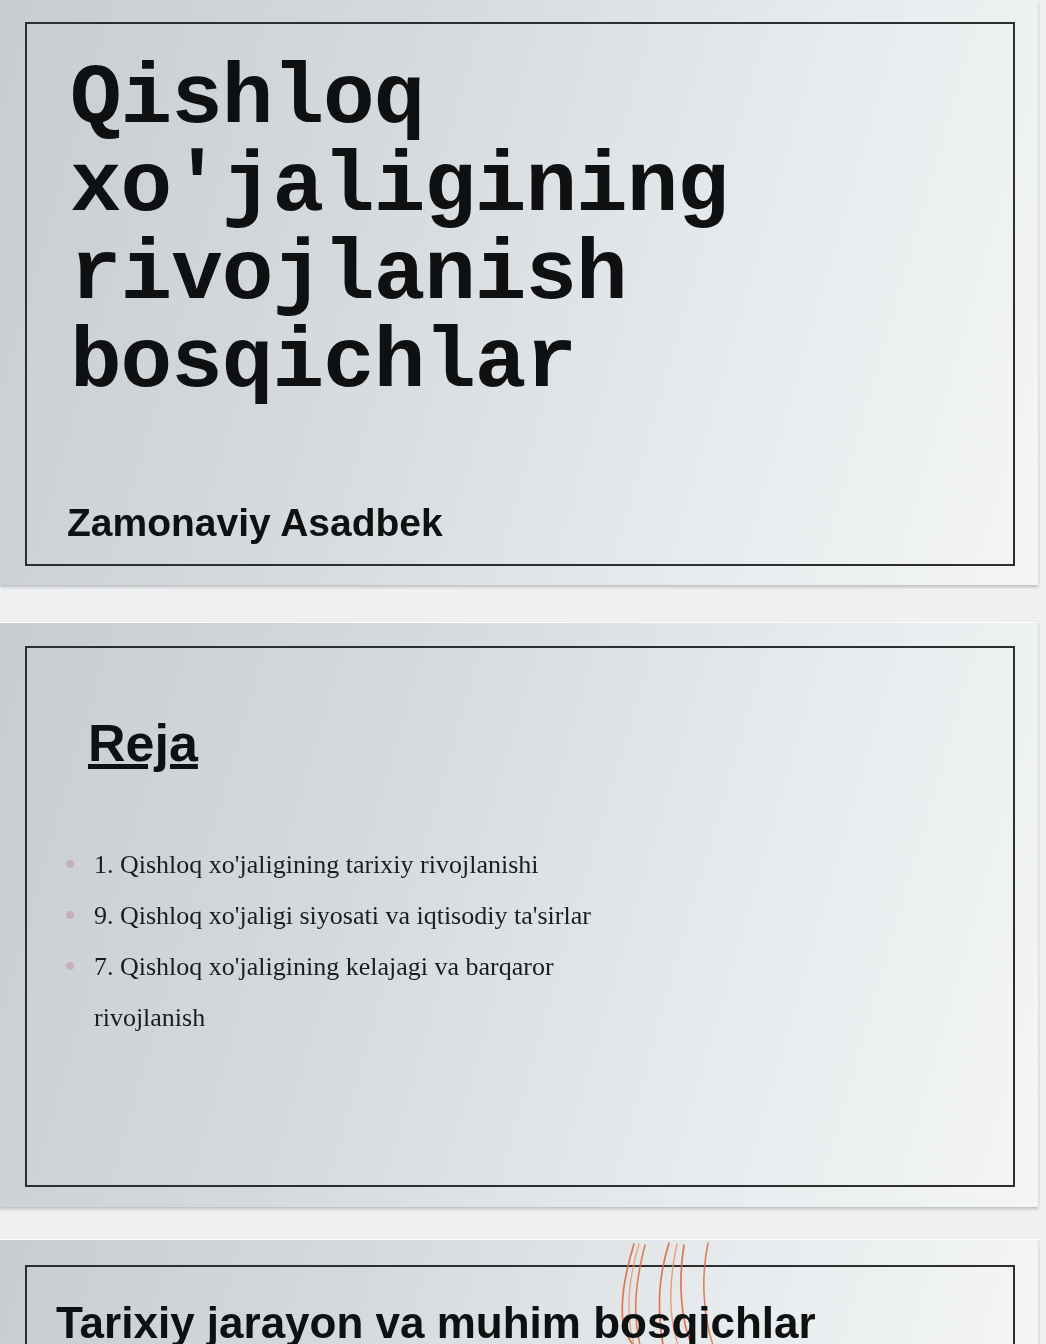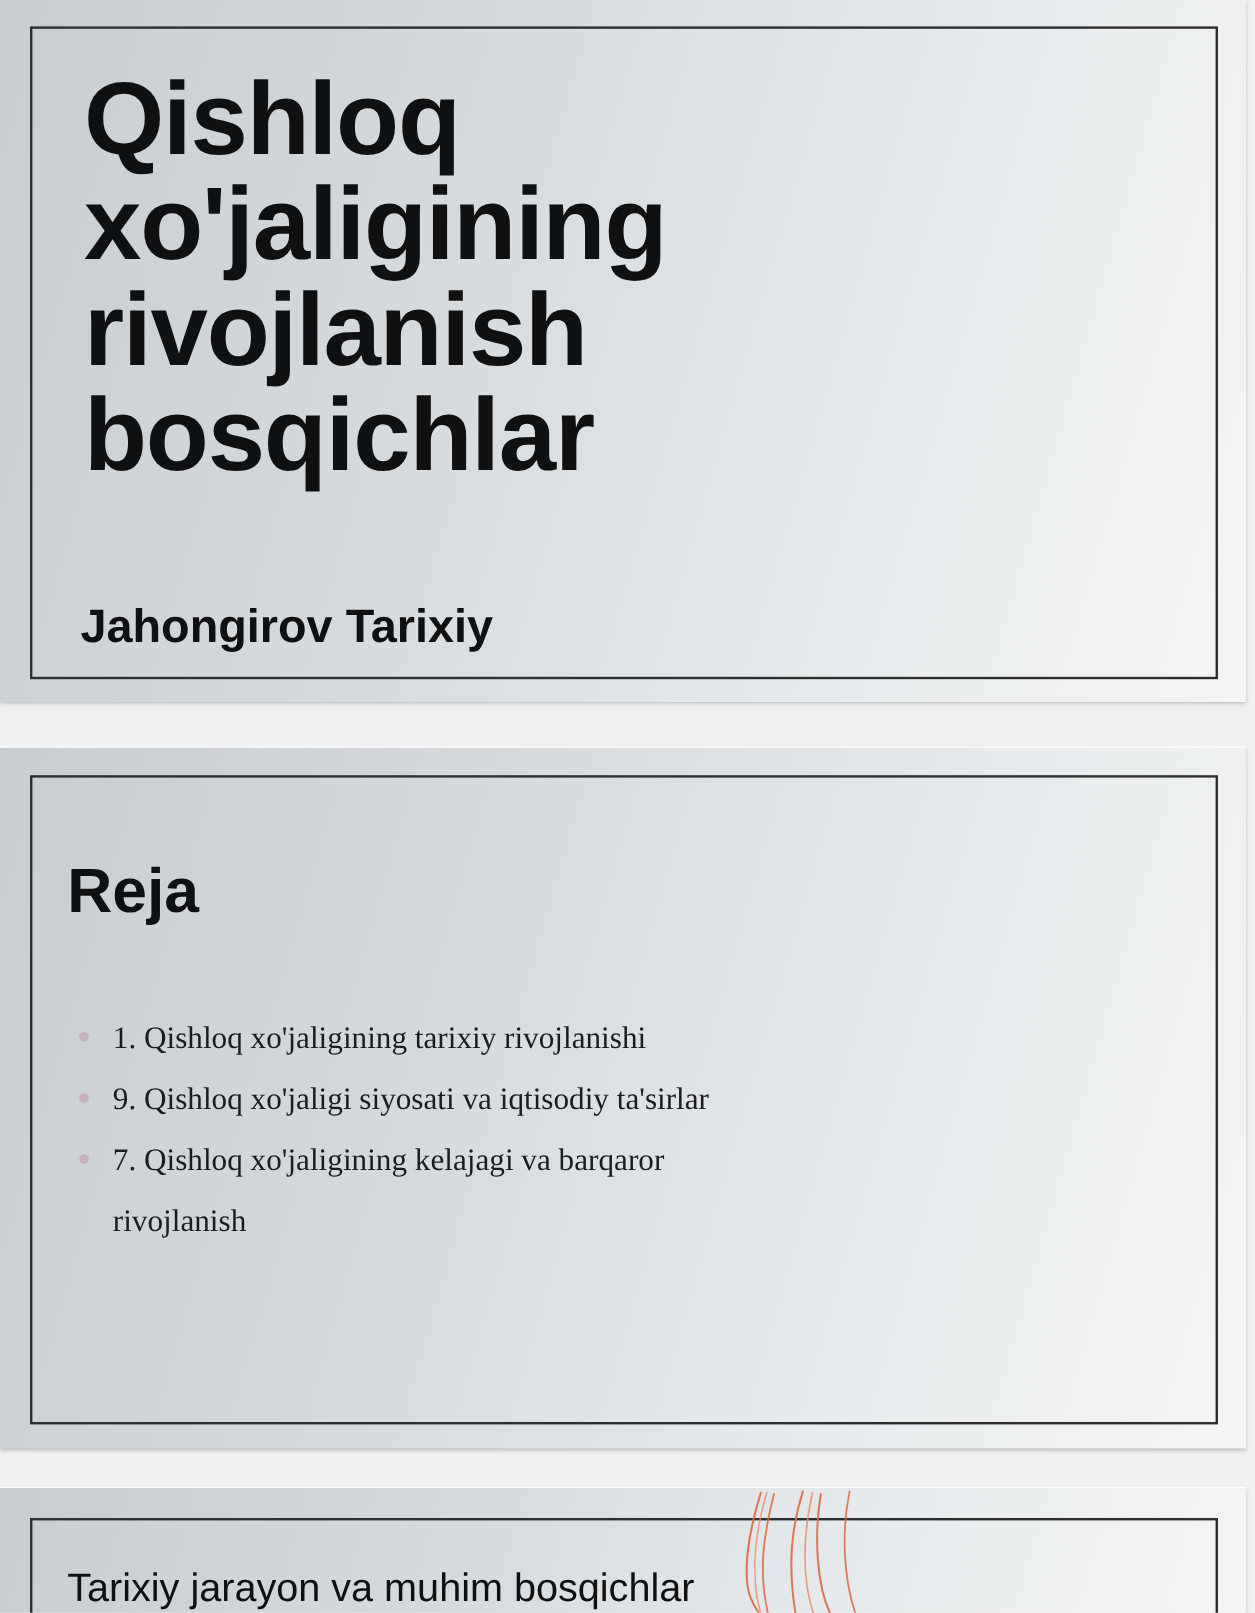--- a/index.html
+++ b/index.html
@@ -17,42 +17,42 @@
   #slide1{top:0;height:585px;border-top:none;}
   #slide2{top:622px;height:584px;}
   #slide3{top:1239px;height:105px;}
   .frame{position:absolute;border:2px solid #2c2e30;pointer-events:none;}
   #slide1 .frame{left:25px;top:22px;right:23px;bottom:19px;}
   #slide2 .frame{left:25px;top:23px;right:23px;bottom:20px;}
   #slide3 .frame{left:25px;top:25px;right:23px;bottom:-12px;}
   .deco{position:absolute;left:0;top:0;pointer-events:none;}
   .title1{
     position:absolute;left:70px;top:55px;margin:0;
-    font-size:86px;line-height:88px;font-weight:bold;color:#0f1011;letter-spacing:-1px;
+    font-size:86px;line-height:88px;font-weight:bold;color:#0f1011;letter-spacing:-1px;font-family:Liberation Mono, monospace;
   }
   .title1 span{display:block;}
   .subtitle{
     position:absolute;left:67px;top:501px;
     font-size:39px;font-weight:bold;color:#0f1011;
   }
   .title2{
-    position:absolute;left:56px;top:90px;margin:0;
-    font-size:52px;font-weight:bold;color:#0f1011;
+    position:absolute;left:88px;top:90px;margin:0;
+    font-size:52px;font-weight:bold;color:#0f1011;text-decoration:underline;
   }
   .agenda{position:absolute;left:66px;top:216px;width:640px;font-family:Liberation Serif, serif;}
   .agenda-item{display:flex;}
   .bullet-dot{
     width:8px;height:8px;border-radius:50%;background:#c7b0bd;
     margin:21px 20px 0 0;flex:none;
   }
   .item-text{font-size:26px;line-height:51px;color:#1b1c1e;}
   .item-text span{display:block;}
   .title3{
     position:absolute;left:56px;top:63px;margin:0;
-    font-size:33px;line-height:40px;font-weight:normal;color:#0f1011;
+    font-size:44px;line-height:40px;font-weight:bold;color:#0f1011;
   }
   .curves{position:absolute;left:0;top:0;pointer-events:none;}
   .defs-holder{position:absolute;width:0;height:0;overflow:hidden;}
 </style>
 </head>
 <body>
 
 <svg class="defs-holder" aria-hidden="true">
   <defs>
     <symbol id="m-lace" viewBox="-60 -60 120 120">
@@ -136,21 +136,21 @@
   <svg class="deco" width="1038" height="585" viewBox="0 0 1038 585">
     <use href="#medallion-layout"></use>
   </svg>
   <div class="frame"></div>
   <h1 class="title1">
     <span>Qishloq</span>
     <span>xo'jaligining</span>
     <span>rivojlanish</span>
     <span>bosqichlar</span>
   </h1>
-  <div class="subtitle">Jahongirov Tarixiy</div>
+  <div class="subtitle">Zamonaviy Asadbek</div>
 </section>
 
 <section class="slide" id="slide2">
   <svg class="deco" width="1038" height="585" viewBox="0 0 1038 585">
     <use href="#medallion-layout"></use>
   </svg>
   <div class="frame"></div>
   <h2 class="title2">Reja</h2>
   <div class="agenda">
     <div class="agenda-item">

